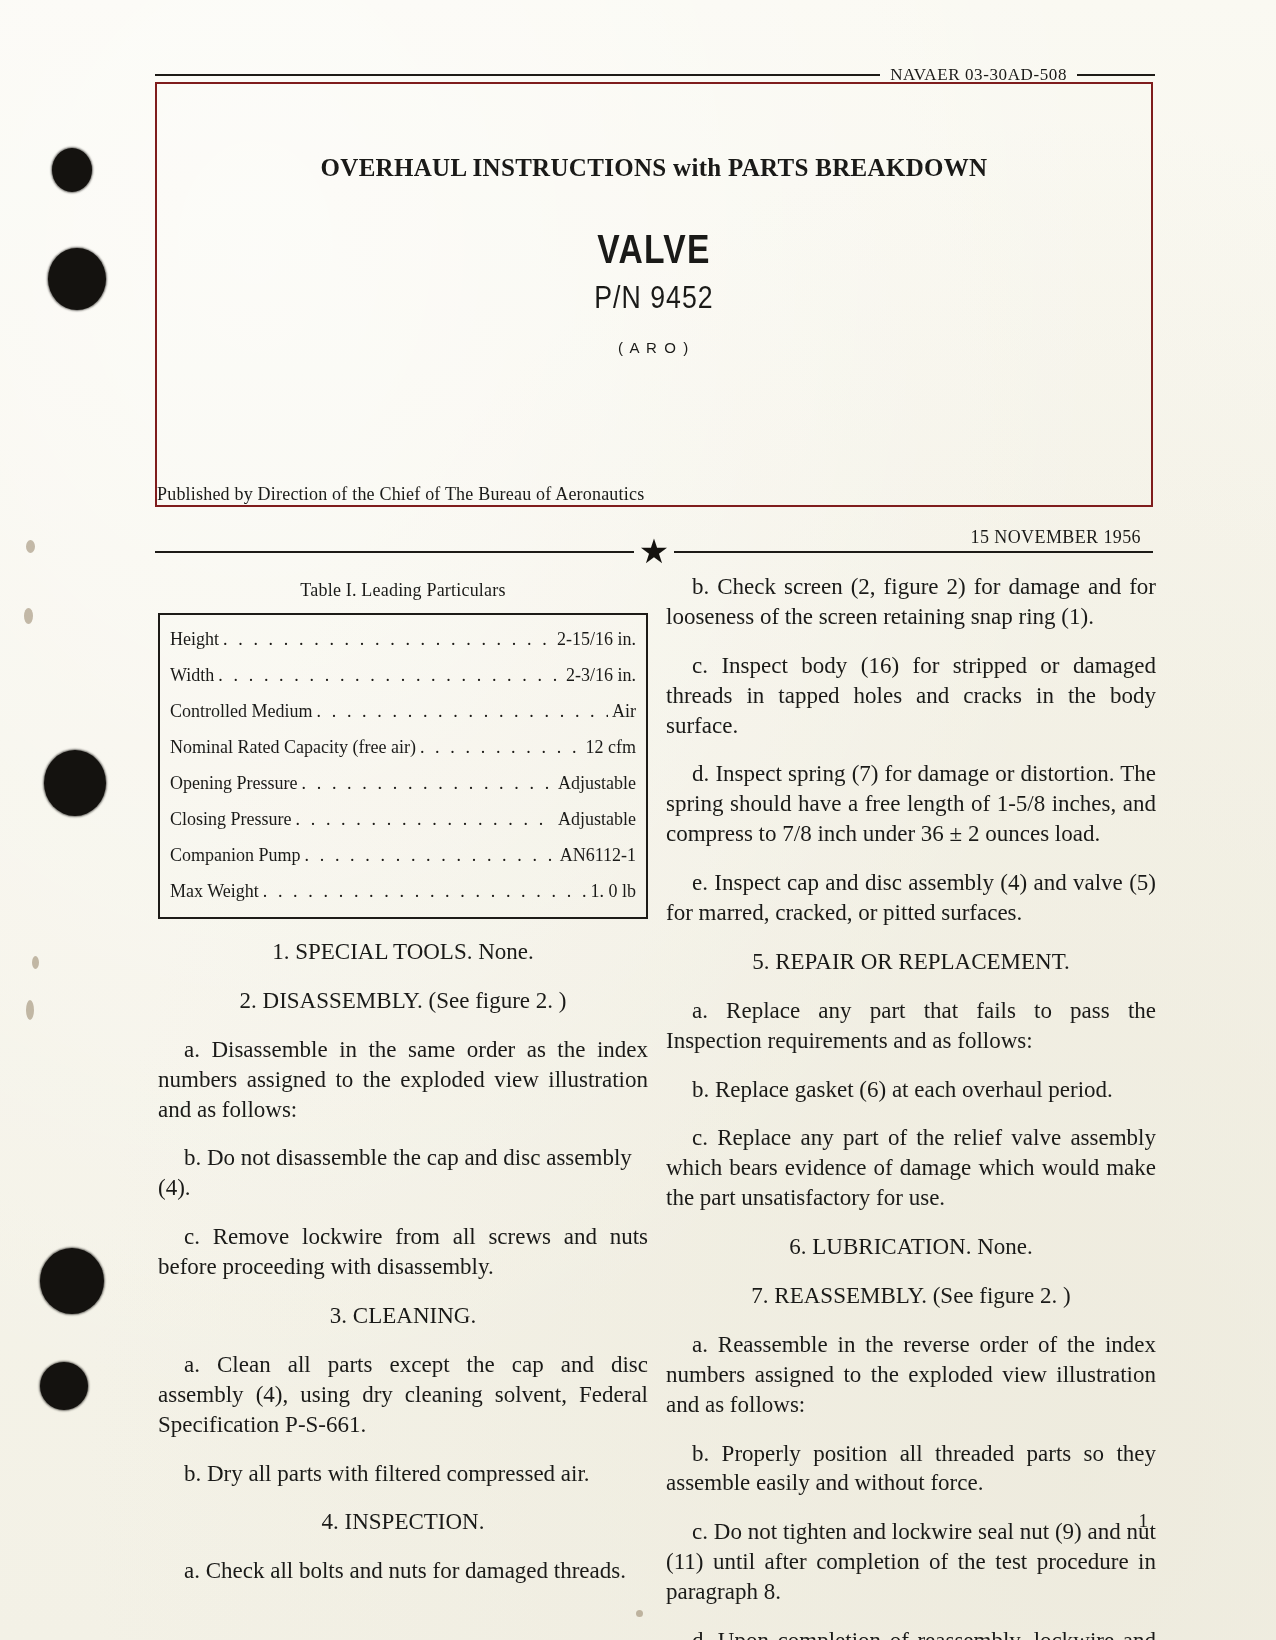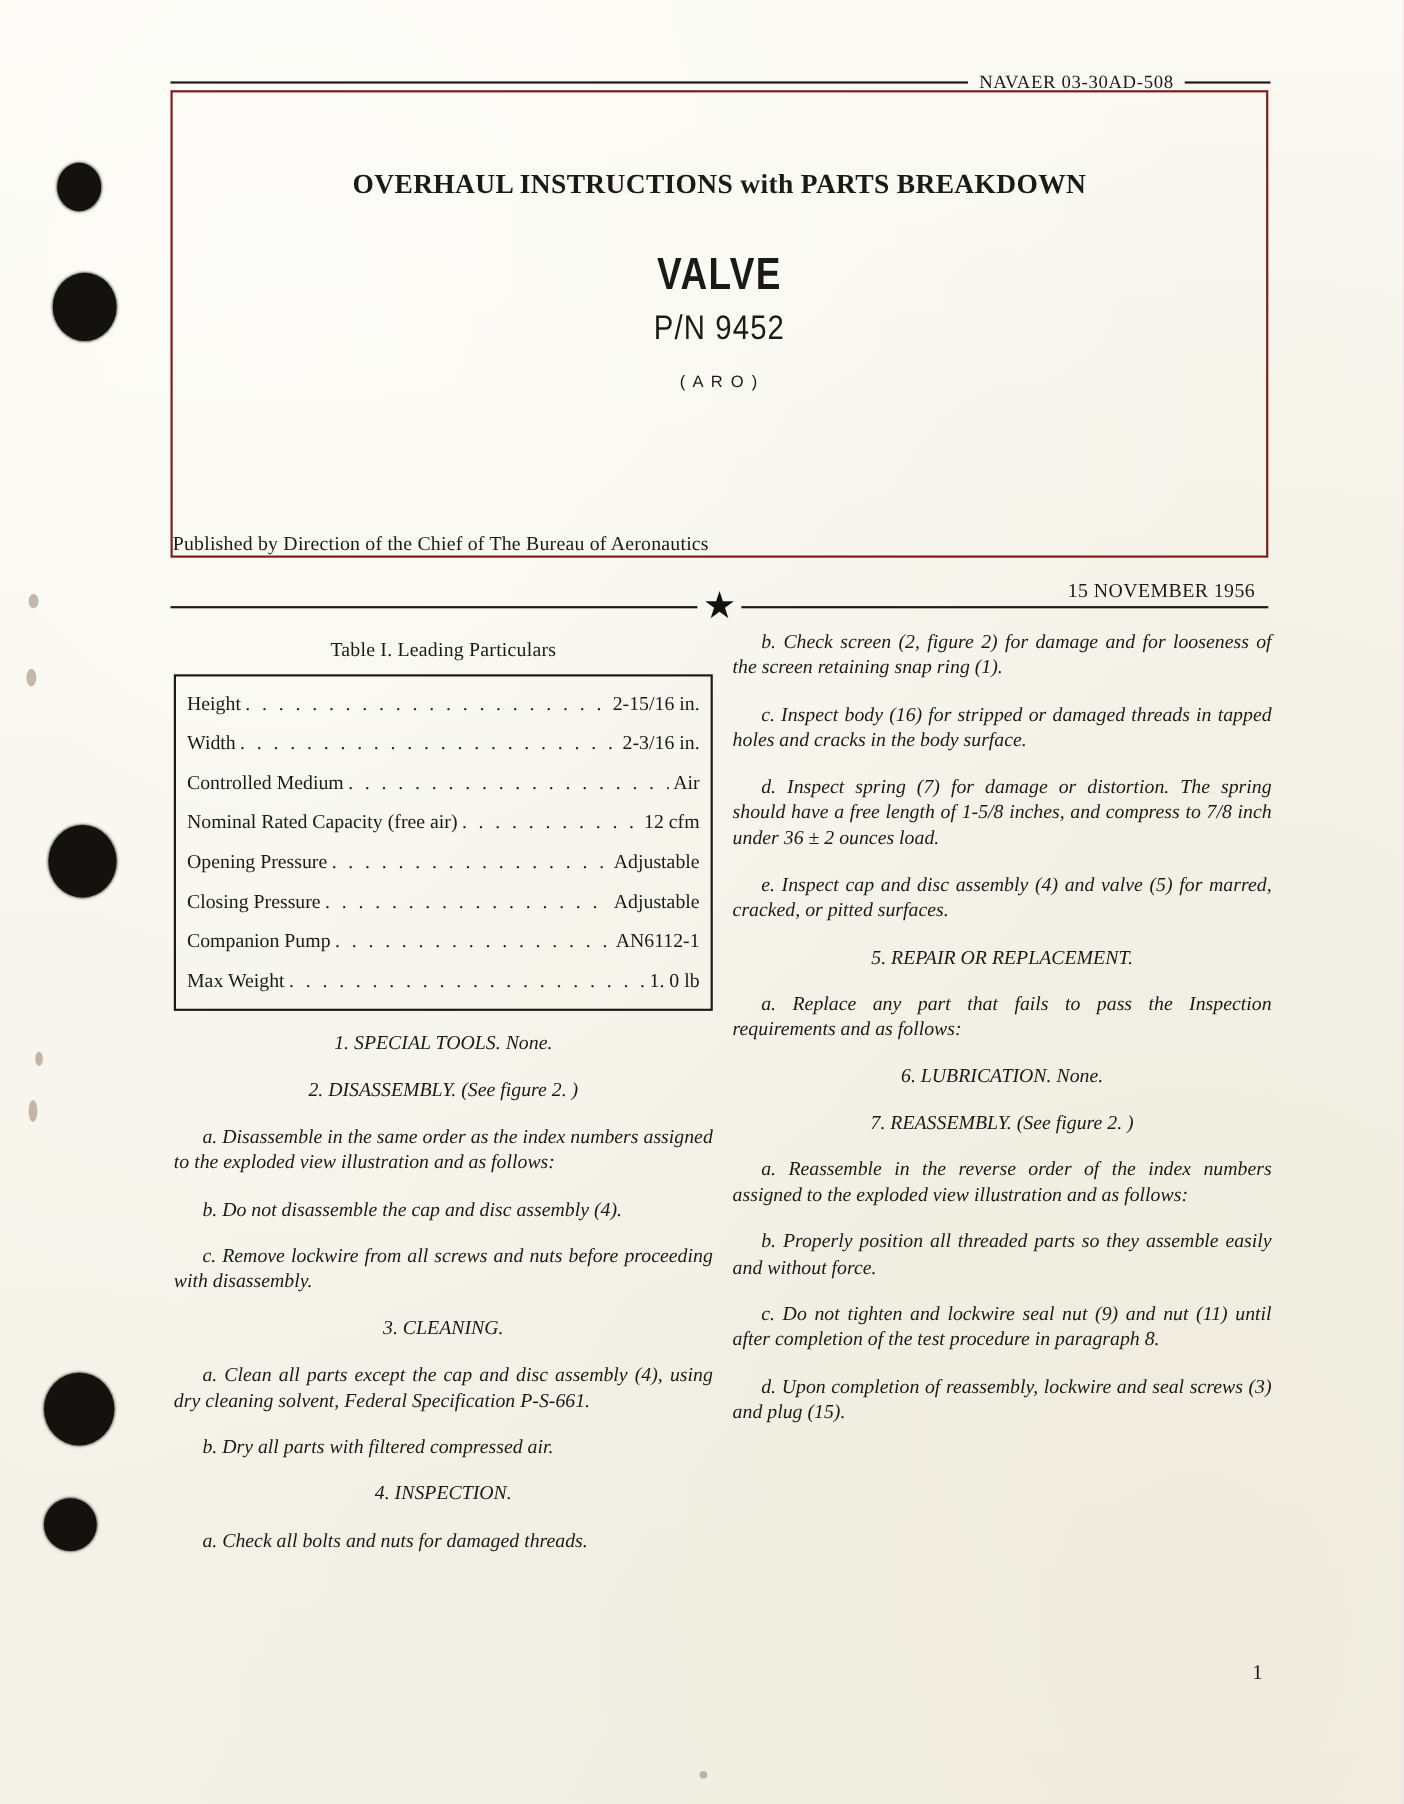--- a/index.html
+++ b/index.html
@@ -203,27 +203,26 @@
     margin: 0 2px 0 4px;
     letter-spacing: 3.1px;
     font-size: 18px;
     color: #1d1b17;
     white-space: nowrap;
   }
   .tbl-value { flex: 0 0 auto; padding-left: 2px; }
 
   
   .para {
-    font-size: 18px;
+    font-size: 23px;
     line-height: 1.30;
     margin: 0 0 19px 0;
     text-align: justify;
     text-justify: inter-word;
     hyphens: none;
-    font-style: italic;
   }
   .para.heading {
     text-align: center;
     margin-top: 0;
   }
   .para.indent { text-indent: 26px; }
   .para.last-no-justify { text-align: left; }
 
   
   #page-number {
@@ -345,20 +344,22 @@
       <p class="para indent last-no-justify">a.   Check all bolts and nuts for damaged threads.</p>
     </div>
 
     <div class="col" id="col-right">
       <p class="para indent">b.   Check screen (2, figure 2) for damage and for looseness of the screen retaining snap ring (1).</p>
       <p class="para indent">c.   Inspect body (16) for stripped or damaged threads in tapped holes and cracks in the body surface.</p>
       <p class="para indent">d.   Inspect spring (7) for damage or distortion. The spring should have a free length of 1-5/8 inches, and compress to 7/8 inch under 36 ± 2 ounces load.</p>
       <p class="para indent">e.   Inspect cap and disc assembly (4) and valve (5) for marred, cracked, or pitted surfaces.</p>
       <p class="para heading">5.   REPAIR OR REPLACEMENT.</p>
       <p class="para indent">a.   Replace any part that fails to pass the Inspection requirements and as follows:</p>
+      <p class="para indent last-no-justify">b.   Replace gasket (6) at each overhaul period.</p>
+      <p class="para indent">c.   Replace any part of the relief valve assembly which bears evidence of damage which would make the part unsatisfactory for use.</p>
       <p class="para heading">6.   LUBRICATION.   None.</p>
       <p class="para heading">7.   REASSEMBLY.   (See figure 2. )</p>
       <p class="para indent">a.   Reassemble in the reverse order of the index numbers assigned to the exploded view illustration and as follows:</p>
       <p class="para indent">b.   Properly position all threaded parts so they assemble easily and without force.</p>
       <p class="para indent">c.   Do not tighten and lockwire seal nut (9) and nut (11) until after completion of the test procedure in paragraph 8.</p>
       <p class="para indent">d.   Upon completion of reassembly, lockwire and seal screws (3) and plug (15).</p>
     </div>
 
   </div>
 

